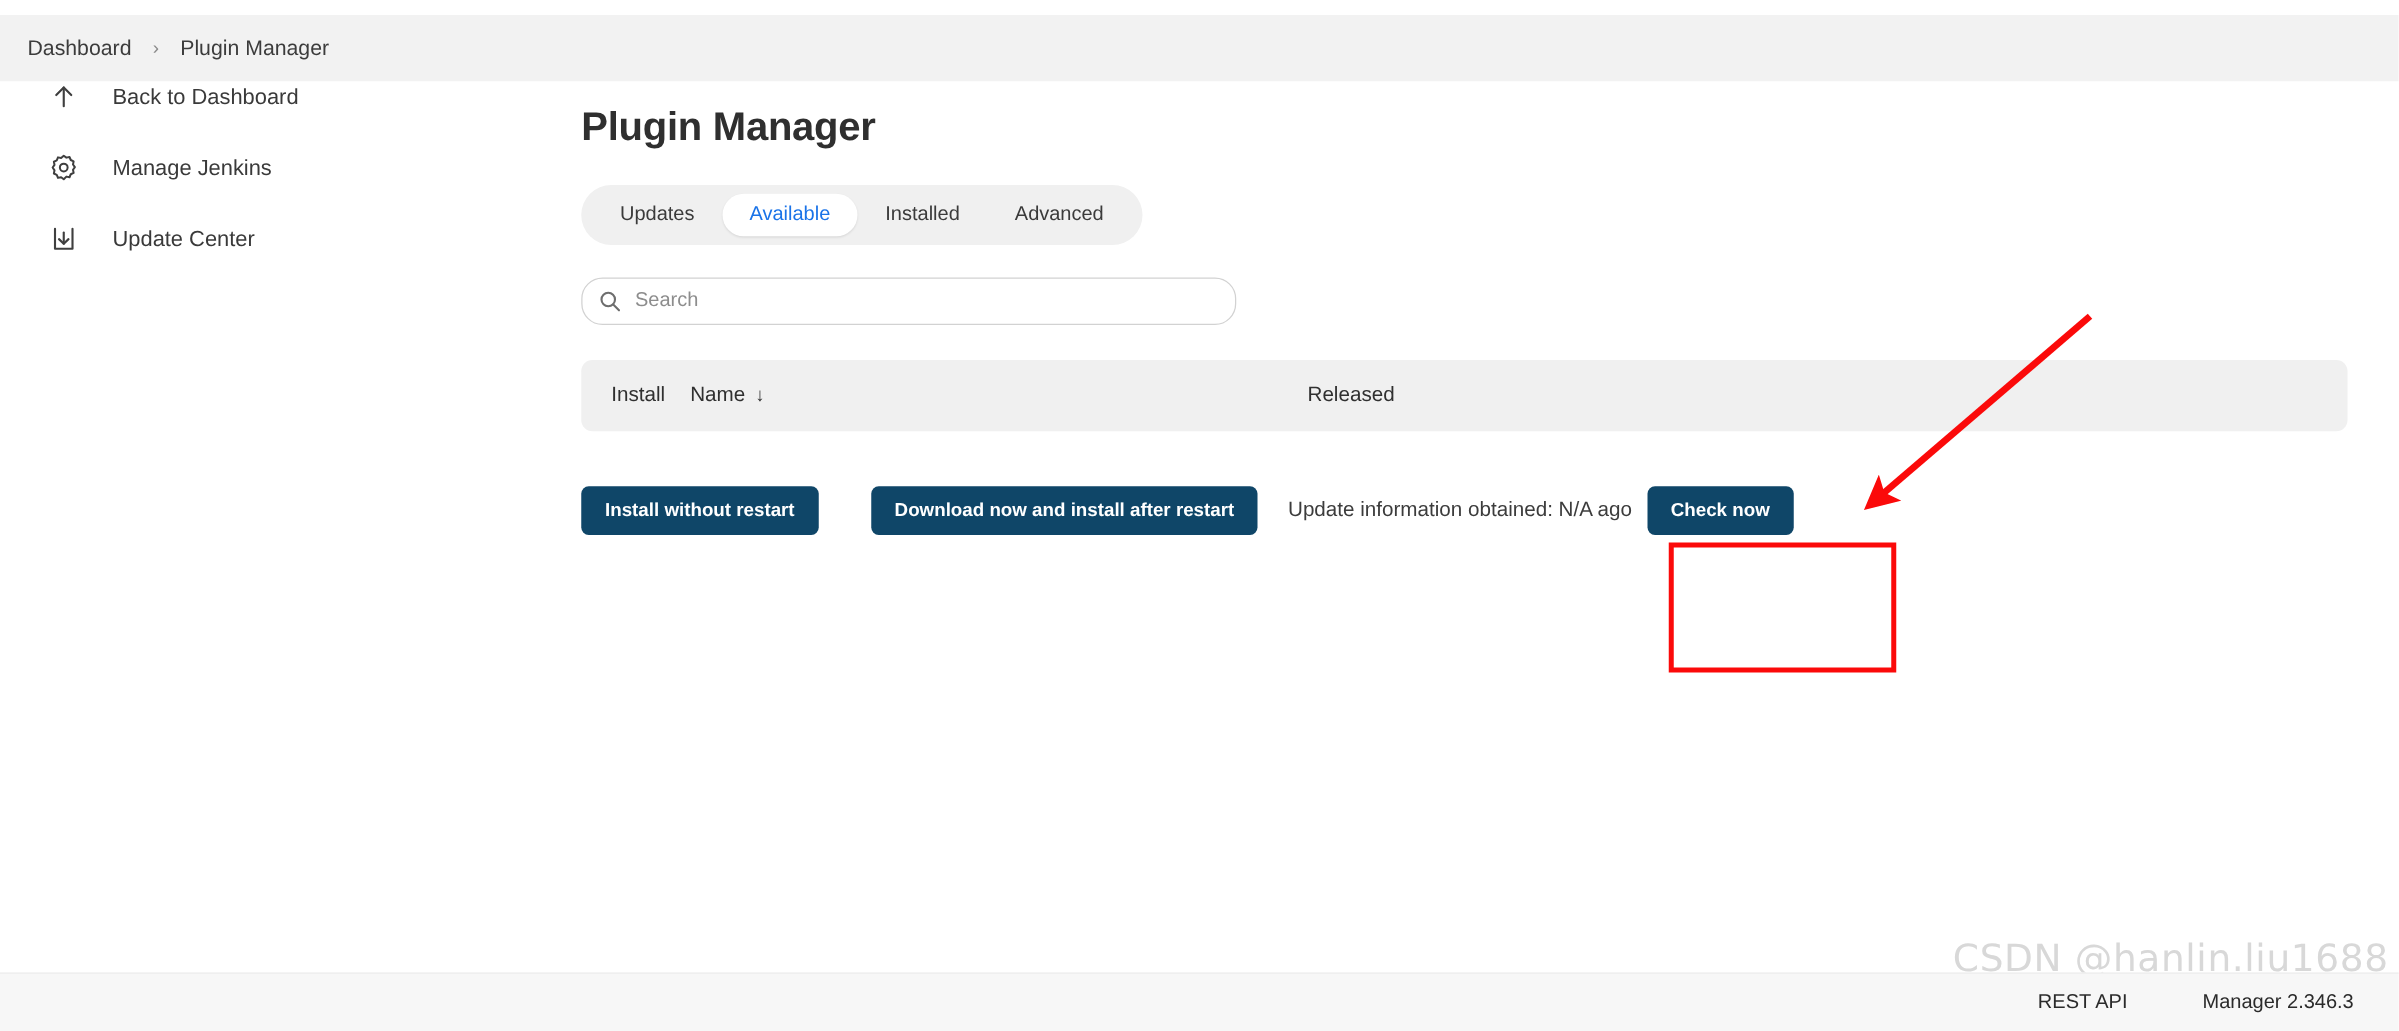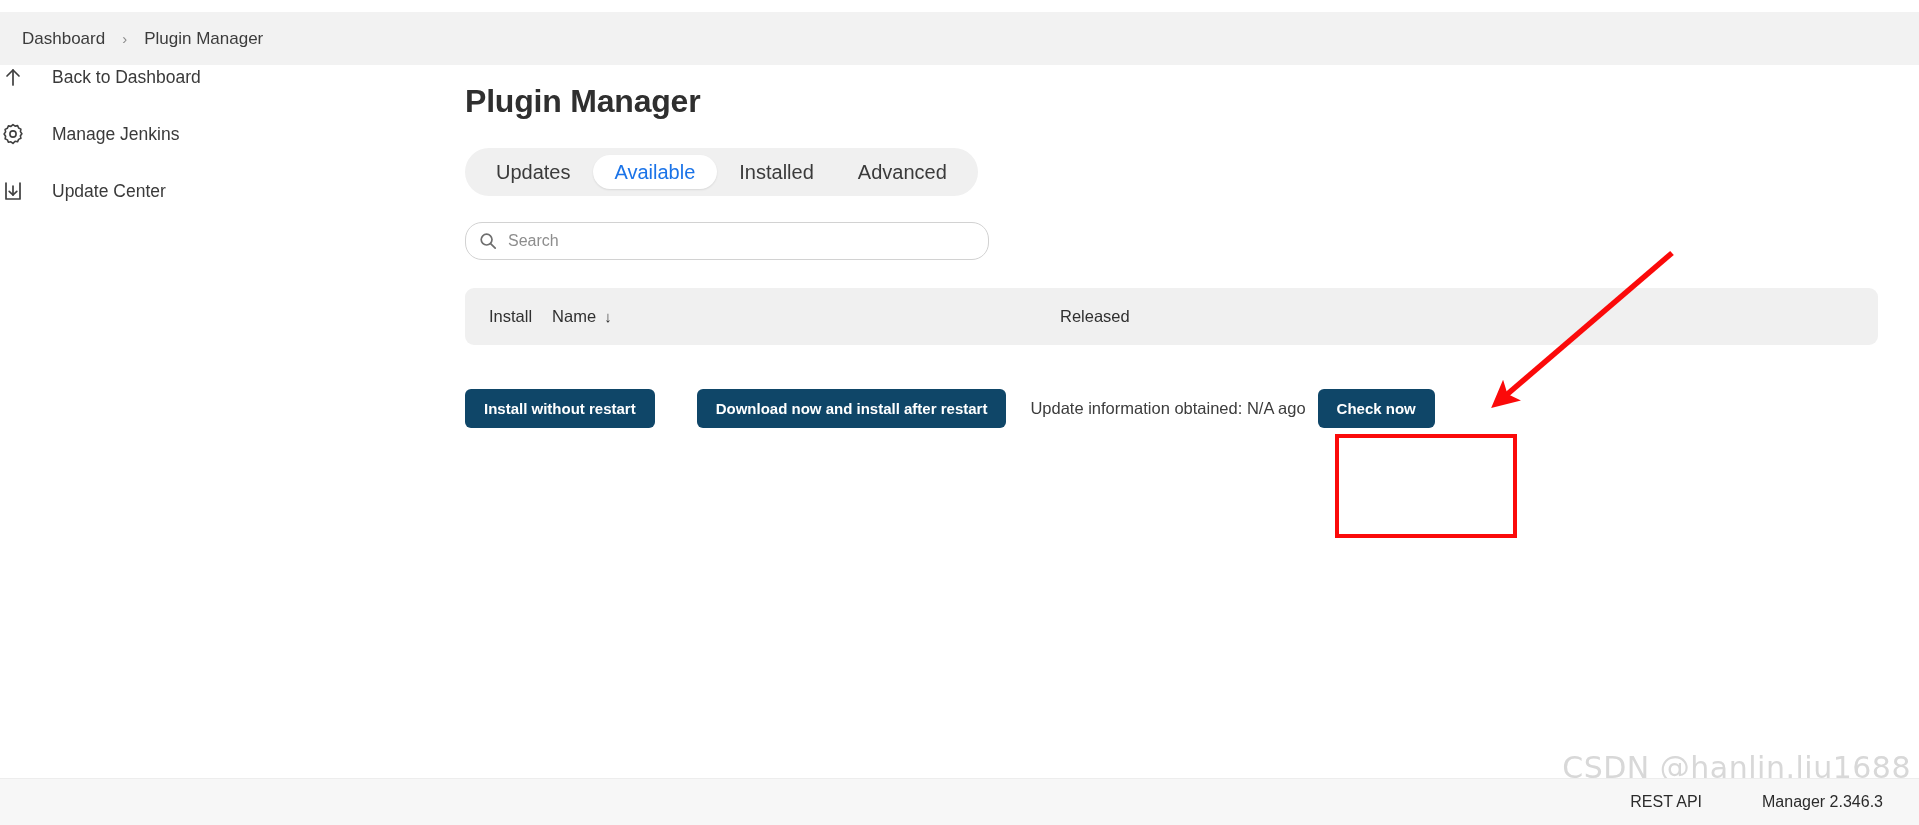--- a/index.html
+++ b/index.html
@@ -46,20 +46,21 @@
   
   .sidebar {
     position: absolute;
     left: 0; top: 53px;
     width: 460px;
   }
   .side-item {
     display: flex;
     align-items: center;
     height: 48px;
+    padding-left: 38px;
     margin-bottom: 9px;
   }
   .side-icon {
     width: 26px;
     height: 26px;
     flex: 0 0 26px;
     color: #3f3f3f;
     display: flex;
     align-items: center;
     justify-content: center;
@@ -95,21 +96,21 @@
     background: #f0f0f0;
     border-radius: 999px;
     padding: 7px 9px;
     height: 48px;
   }
   .tab {
     padding: 0 22px;
     height: 34px;
     line-height: 34px;
     border-radius: 999px;
-    font-size: 20px;
+    font-size: 16px;
     color: #3b3b3b;
     white-space: nowrap;
     cursor: pointer;
   }
   .tab.active {
     background: #ffffff;
     color: #1a73e8;
     box-shadow: 0 1px 2px rgba(0,0,0,.10);
   }
 
@@ -157,21 +158,21 @@
     color: #303030;
     white-space: nowrap;
   }
   .th-install { margin-left: 24px; text-align: center; }
   .th-name { margin-left: 20px; }
   .sort-arrow {
     margin-left: 8px;
     font-size: 15px;
     color: #303030;
   }
-  .th-released { position: absolute; left: 595px; }
+  .th-released { position: absolute; left: 581px; }
 
   
   .actions {
     margin-top: 44px;
     display: flex;
     align-items: center;
     height: 39px;
   }
   .btn-primary {
     background: #0f4668;

